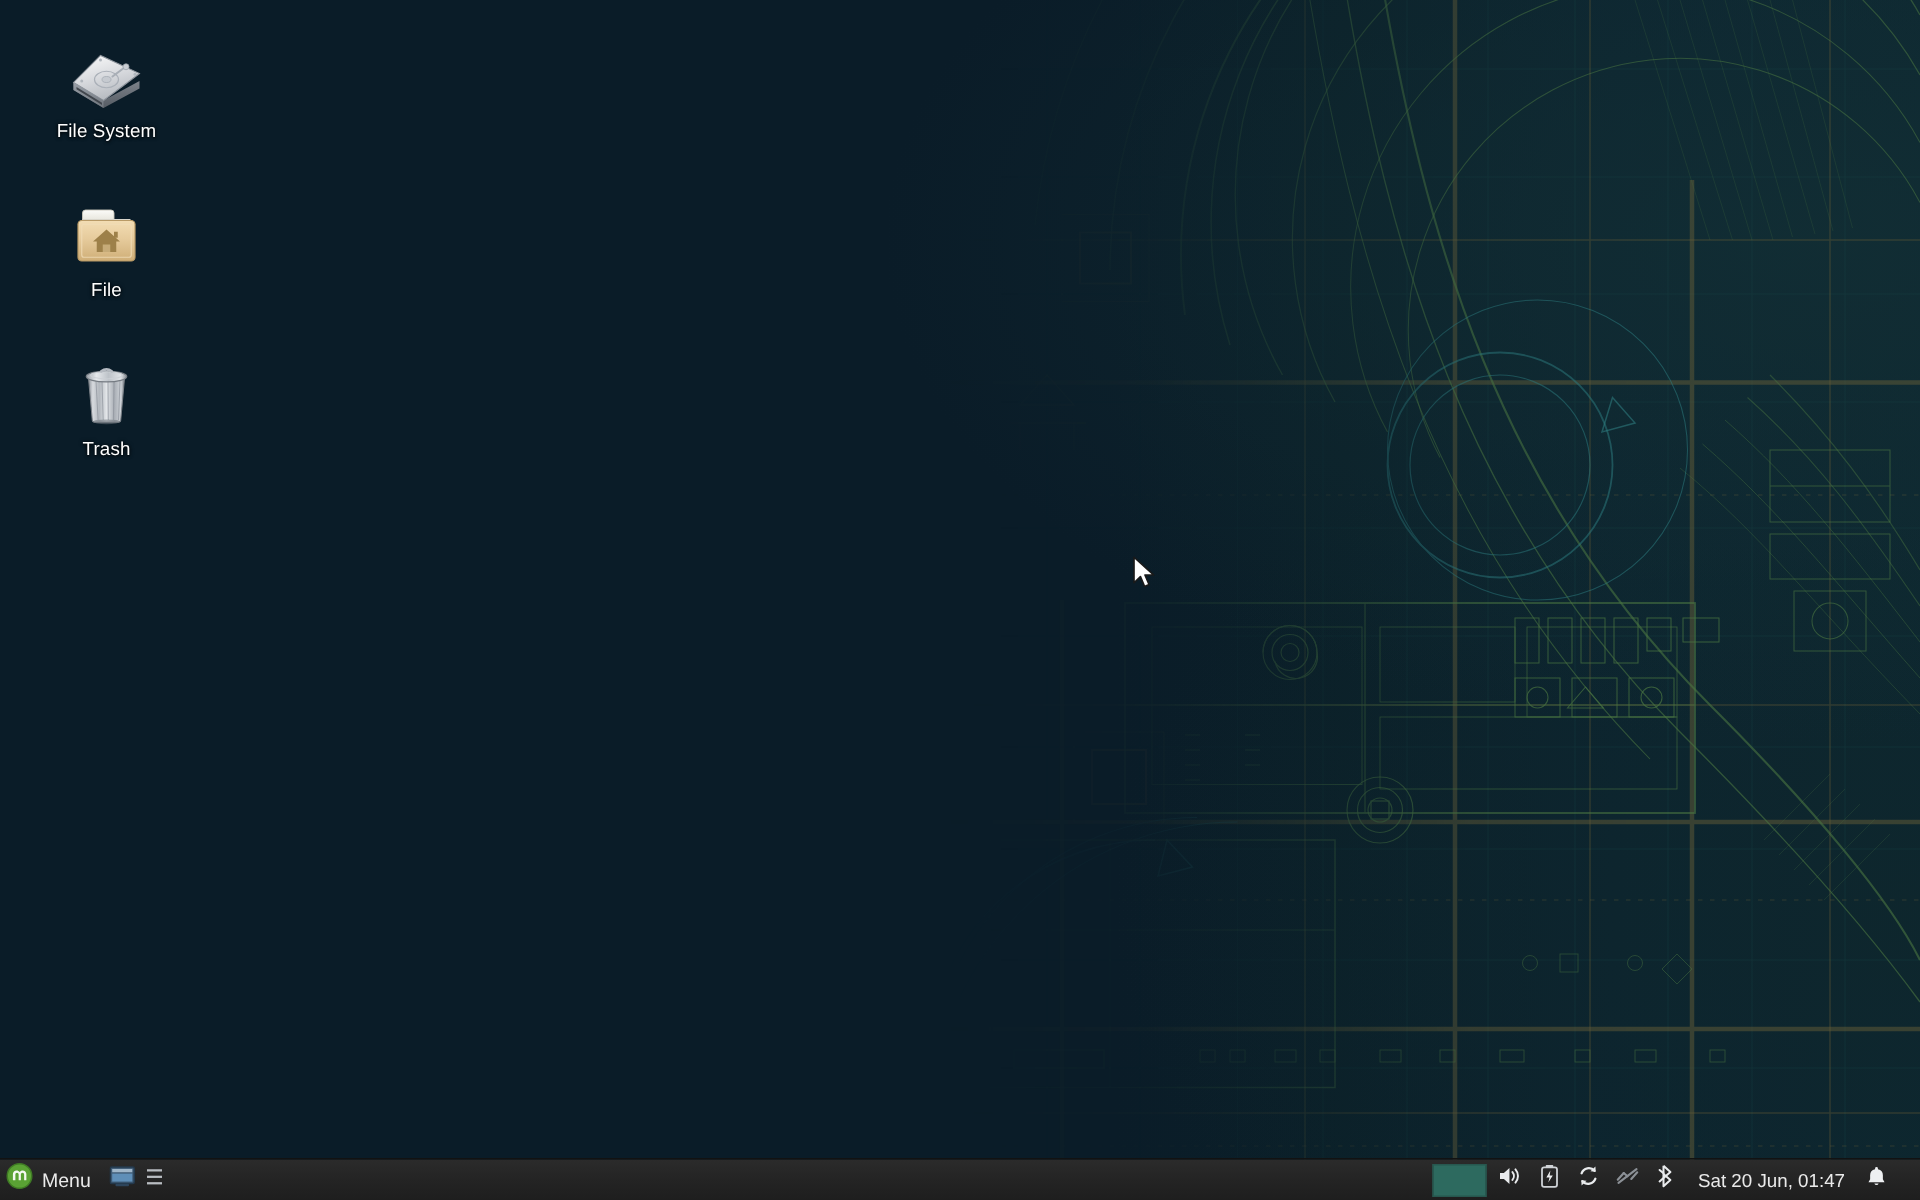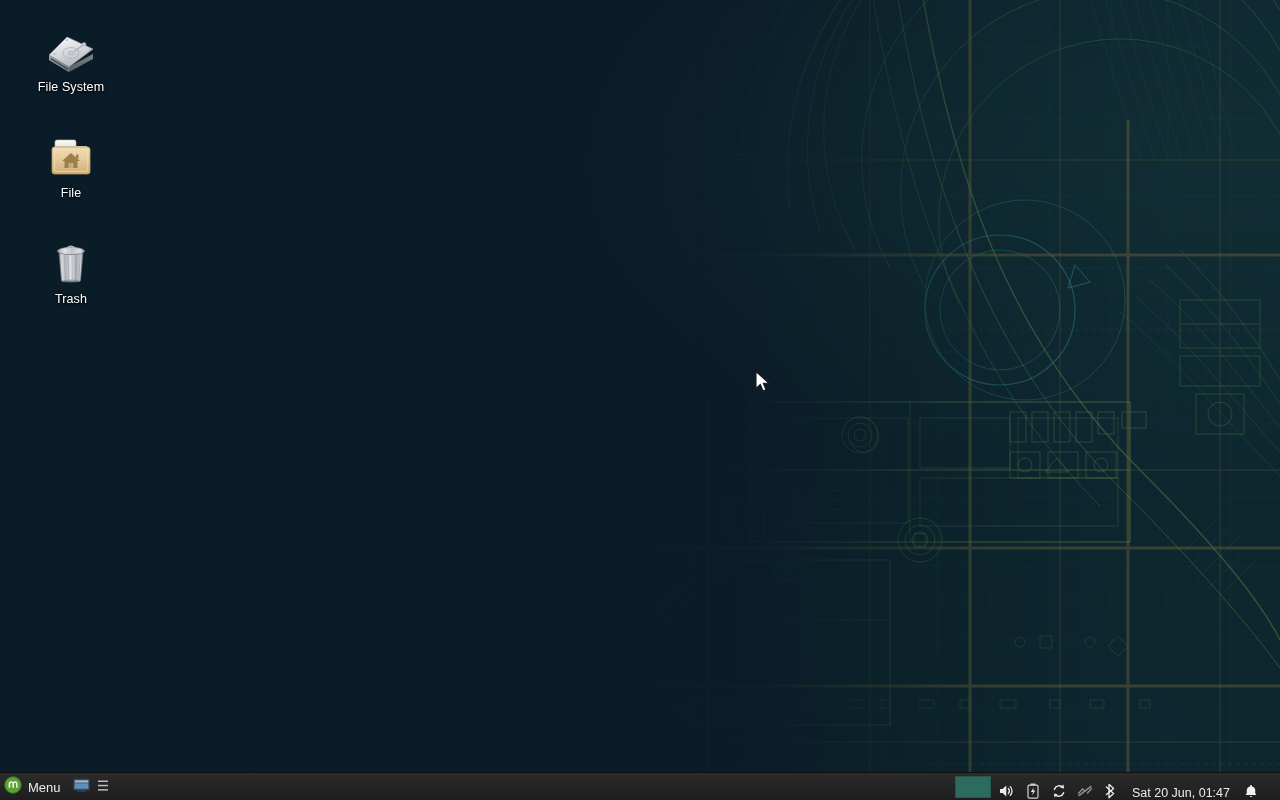--- a/index.html
+++ b/index.html
@@ -44,21 +44,21 @@
     margin-top:6px; color:#ffffff; font-size:12.5px; line-height:15px;
     text-shadow:0 1px 2px rgba(0,0,0,0.85), 0 0 3px rgba(0,0,0,0.7);
     letter-spacing:0.1px;
   }
 
   
   #panel {
     position:absolute; left:0; bottom:0; width:1280px; height:28px;
     background:linear-gradient(180deg,#2b2b2b 0%, #242424 50%, #1e1e1e 100%);
     border-top:1px solid #121212;
-    display:flex; align-items:flex-start;
+    display:flex; align-items:center;
   }
   #menu-button {
     display:flex; align-items:center; gap:6px; height:28px;
     padding:0 10px 0 4px; cursor:default;
   }
   #menu-button .mlabel { color:#eaeaea; font-size:13px; }
   .panel-launcher {
     width:22px; height:28px; display:flex; align-items:center; justify-content:center;
     cursor:default;
   }

